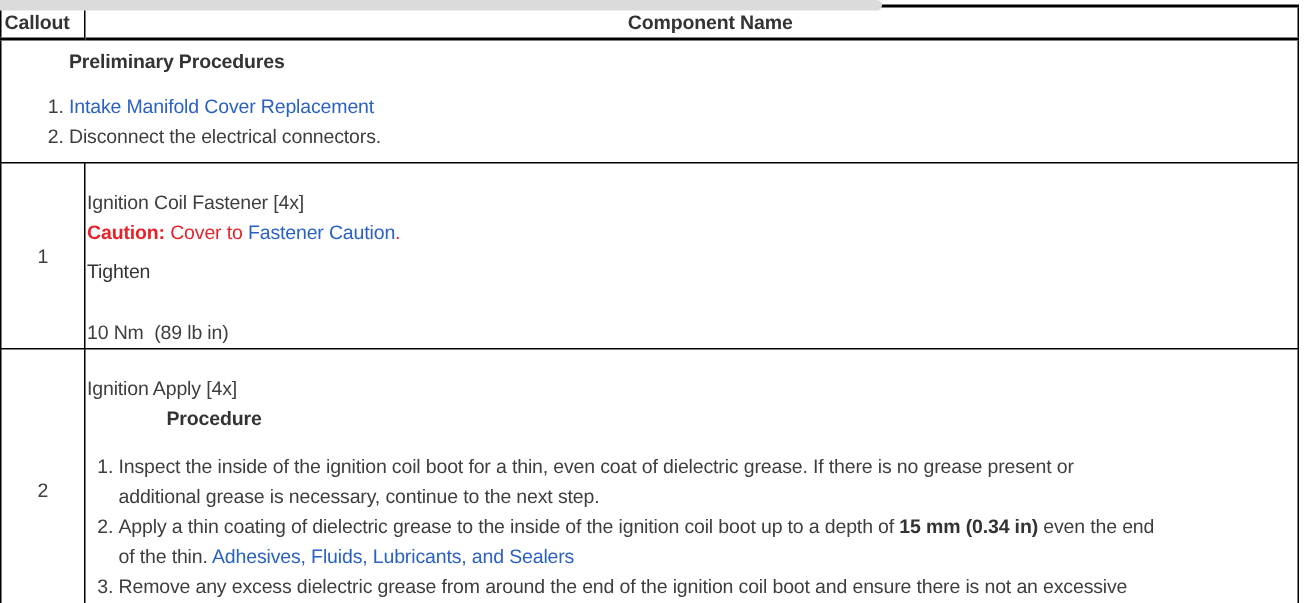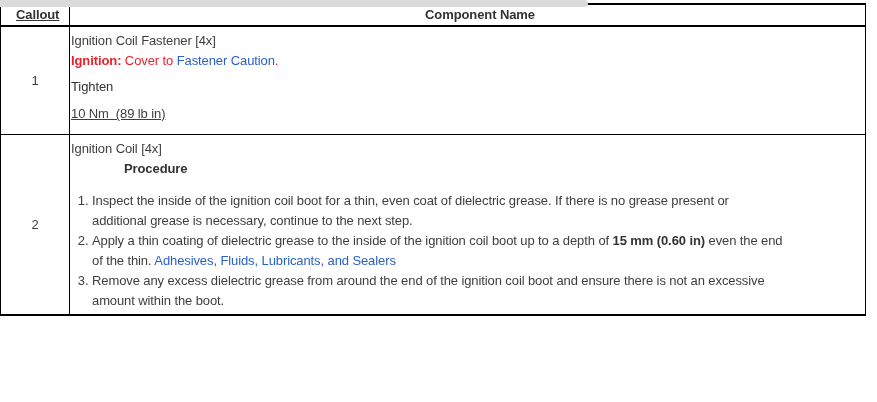--- a/index.html
+++ b/index.html
@@ -10,84 +10,93 @@
   .hthumb{position:absolute;top:0;left:0;width:588px;height:7px;
           background:#dbdbdb;border-radius:0 4px 4px 0;z-index:5;}
 
   table.main{position:absolute;top:3px;left:0;width:866px;
              border-collapse:collapse;table-layout:fixed;}
   table.main{border-left:1px solid #000;border-right:1px solid #000;
              border-top:2px solid #000;border-bottom:2px solid #000;}
   th,td{border:1px solid #000;vertical-align:top;padding:0;}
   thead th{border-bottom:2px solid #000;height:20px;vertical-align:middle;
            font-weight:bold;color:#333;}
-  th.callout-col{width:53px;text-align:left;padding-left:15px;text-decoration:underline;}
+  th.callout-col{width:53px;text-align:left;padding-left:2px;}
   th.comp-col{text-align:center;padding-left:25px;}
 
   td.prelim-cell{height:81px;}
   tr.row1 td{height:107px;}
   tr.row2 td{height:179px;}
 
   td.callout-cell{text-align:center;vertical-align:middle;}
   td.comp-cell{padding-left:1px;}
 
   .prelim-title{font-weight:bold;color:#333;margin:4px 0 0 45px;}
   ol{margin:0;padding:0;}
   ol.plist{margin-top:10px;padding-left:45px;}
   ol.steps{margin-top:12px;padding-left:21px;padding-right:2px;}
   li{margin:0;padding:0;}
 
-  .comp-name{margin-top:4px;}
+  .comp-name{margin-top:16px;}
   .caution-label{color:#e8222a;font-weight:bold;}
   .caution-text{color:#e8222a;}
   .tighten{font-weight:normal;color:#333;margin-top:6px;}
-  .torque{margin-top:7px;white-space:pre-wrap;text-decoration:underline;}
+  .torque{margin-top:21px;white-space:pre-wrap;}
 
   .proc-label{font-weight:bold;color:#333;margin-left:33px;padding-left:20px;}
   .ln{display:block;}
   b{color:#333;}
 
   .link{color:#2b61c4;cursor:pointer;}
 </style>
 </head>
 <body>
 
 <div class="hthumb"></div>
 
 <table class="main">
   <thead>
     <tr>
       <th class="callout-col">Callout</th>
       <th class="comp-col">Component Name</th>
     </tr>
   </thead>
   <tbody>
+    <tr>
+      <td class="prelim-cell" colspan="2">
+        <div class="prelim-title">Preliminary Procedures</div>
+        <ol class="plist">
+          <li><span class="link">Intake Manifold Cover Replacement</span></li>
+          <li>Disconnect the electrical connectors.</li>
+        </ol>
+      </td>
+    </tr>
 
     <tr class="row1">
       <td class="callout-cell">1</td>
       <td class="comp-cell">
         <div class="comp-name">Ignition Coil Fastener [4x]</div>
-        <div class="caution-line"><span class="caution-label">Ignition:</span><span class="caution-text"> Cover to </span><span class="link">Fastener Caution</span><span class="caution-text">.</span></div>
+        <div class="caution-line"><span class="caution-label">Caution:</span><span class="caution-text"> Cover to </span><span class="link">Fastener Caution</span><span class="caution-text">.</span></div>
         <div class="tighten">Tighten</div>
         <div class="torque">10 Nm  (89 lb in)</div>
       </td>
     </tr>
 
     <tr class="row2">
       <td class="callout-cell">2</td>
       <td class="comp-cell">
-        <div class="comp-name">Ignition Coil [4x]</div>
+        <div class="comp-name">Ignition Apply [4x]</div>
         <div class="proc-label">Procedure</div>
         <ol class="steps">
           <li>
               <span class="ln">Inspect the inside of the ignition coil boot for a thin, even coat of dielectric grease. If there is no grease present or</span>
               <span class="ln">additional grease is necessary, continue to the next step.</span>
             </li>
           <li>
-              <span class="ln"><span>Apply a thin coating of dielectric grease to the inside of the ignition coil boot up to a depth of </span><b>15 mm (0.60 in)</b><span> even the end</span></span>
+              <span class="ln"><span>Apply a thin coating of dielectric grease to the inside of the ignition coil boot up to a depth of </span><b>15 mm (0.34 in)</b><span> even the end</span></span>
               <span class="ln"><span>of the thin. </span><span class="link">Adhesives, Fluids, Lubricants, and Sealers</span></span>
             </li>
           <li>
               <span class="ln">Remove any excess dielectric grease from around the end of the ignition coil boot and ensure there is not an excessive</span>
               <span class="ln">amount within the boot.</span>
             </li>
         </ol>
       </td>
     </tr>
   </tbody>

